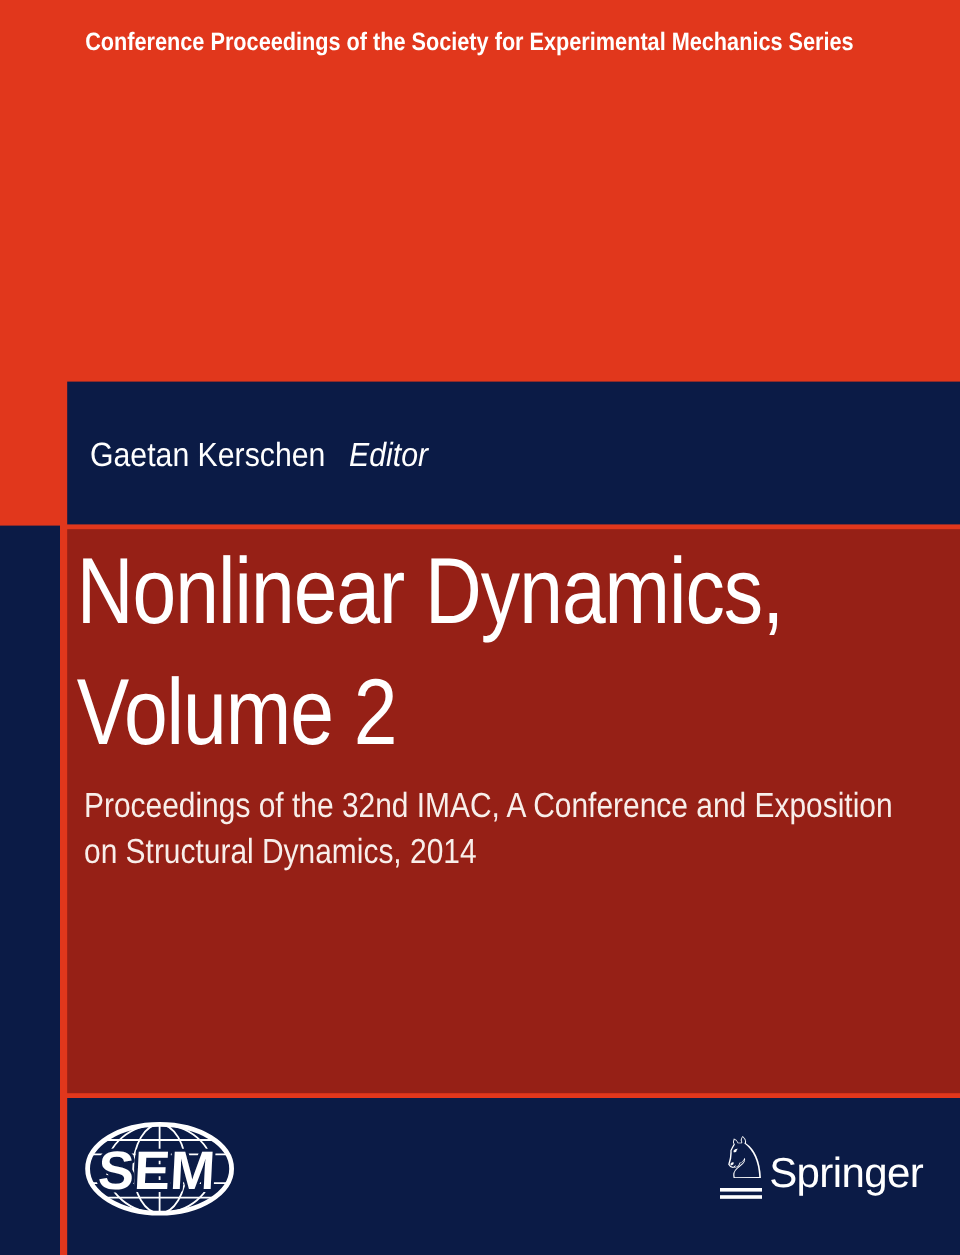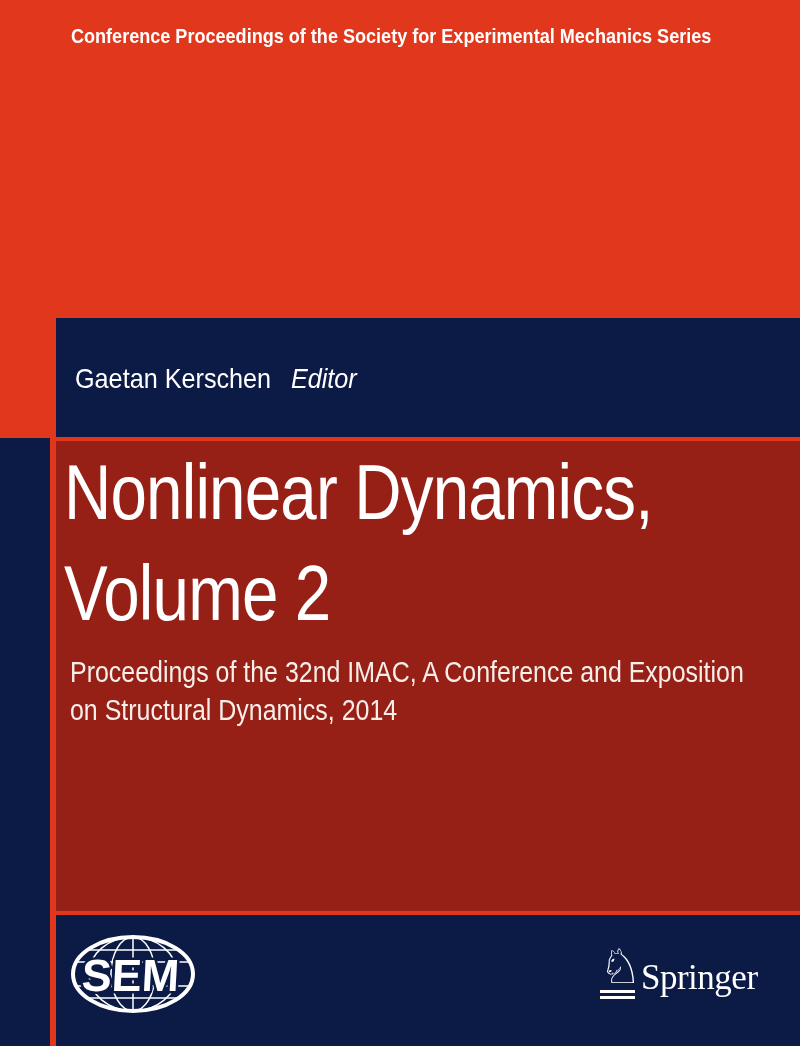--- a/index.html
+++ b/index.html
@@ -64,21 +64,21 @@
     color: var(--white, #fff);
     font-size: 48px; line-height: 1;
     font-family: "DejaVu Sans", sans-serif;
   }
   .horse-rule { left: 600px; width: 35px; height: 3px; background: var(--white, #fff); }
   #horse-rule-1 { top: 990px; }
   #horse-rule-2 { top: 996px; }
   #springer-name {
     left: 641px; top: 958px;
     color: var(--white, #fff);
-    font-family: Liberation Serif, serif;
+    font-family: Liberation Sans, sans-serif;
     font-size: 35px; letter-spacing: -.5px;
     white-space: nowrap;
   }
 </style>
 </head>
 <body>
 
 <div class="abs" id="series-bar">Conference Proceedings of the Society for Experimental Mechanics Series</div>
 
 <div class="abs" id="left-accent-bar"></div>

